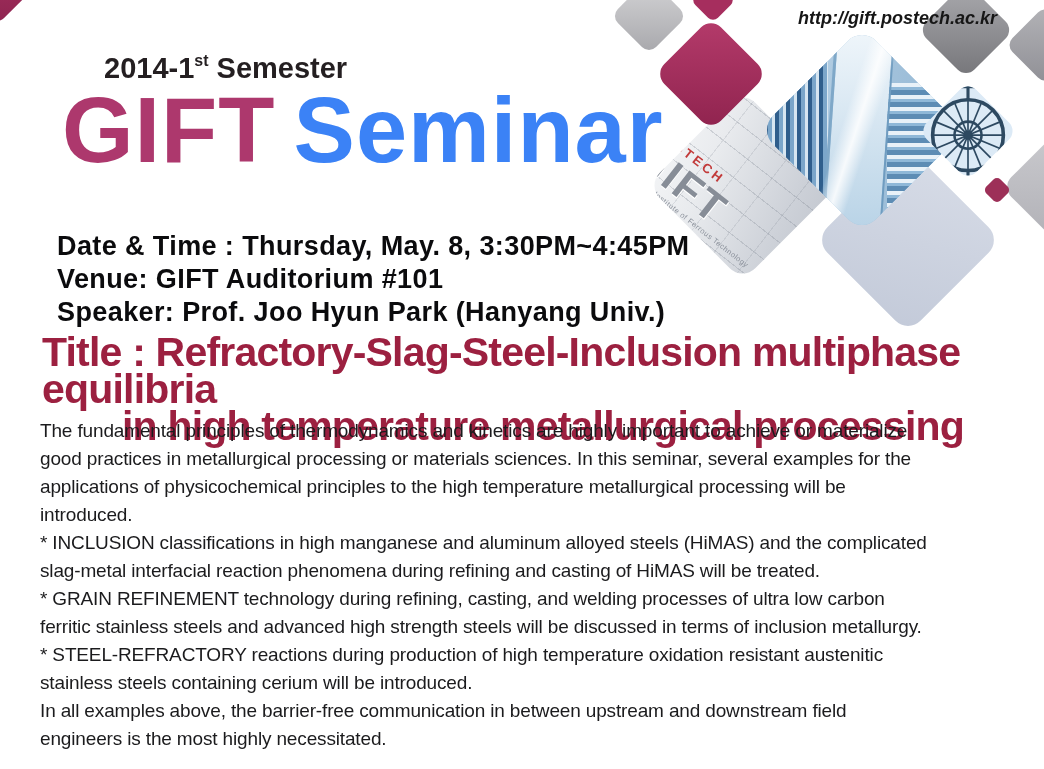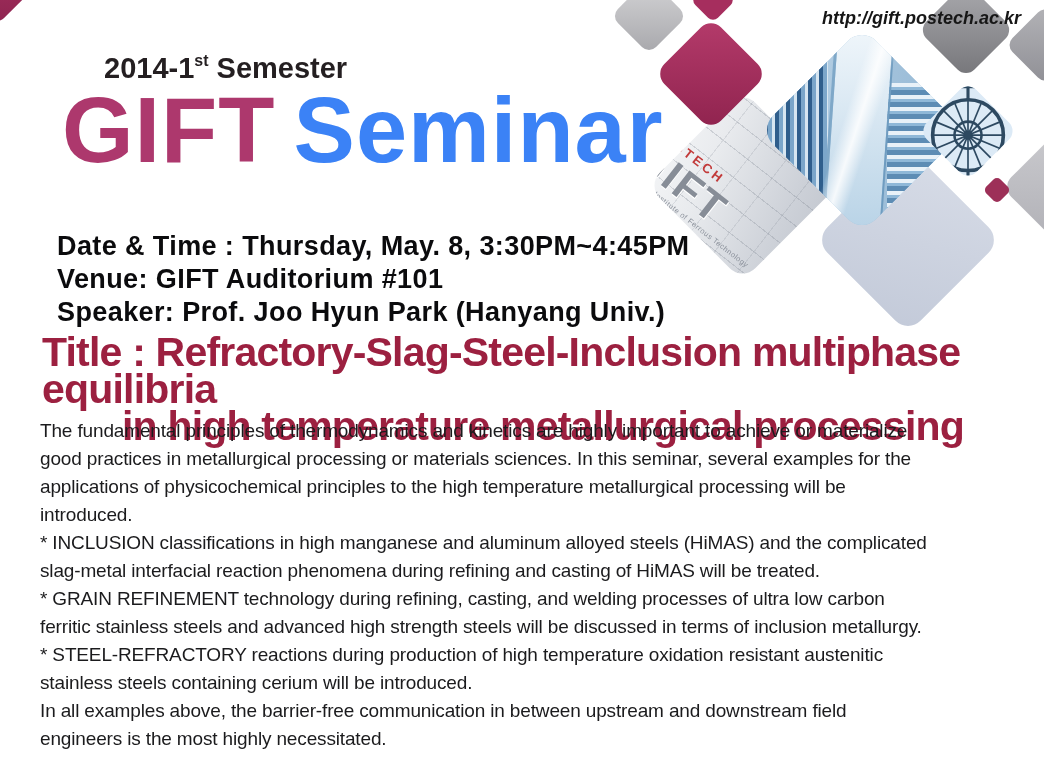--- a/index.html
+++ b/index.html
@@ -54,21 +54,21 @@
   .sign-text{position:absolute; left:16px; top:34px; transform:rotate(38deg); transform-origin:left top; white-space:nowrap;}
   .sign-top{font-size:13px; font-weight:bold; letter-spacing:3px; color:#c23a3a;}
   .sign-main{font-size:42px; font-weight:bold; letter-spacing:2px; color:#878d97; line-height:.95;
     text-shadow:1px 1px 0 #ffffff;}
   .sign-cap{font-size:7.5px; letter-spacing:.5px; color:#8a909a;}
   
   .dia-dome{left:933px; top:96px; width:70px; height:70px; border-radius:12px; z-index:4;}
   .dome{width:104px; height:104px;}
   
   .txt{position:absolute; z-index:10;}
-  .url{left:822px; top:8px; font-size:18px; font-weight:bold; font-style:italic; color:#161616;}
+  .url{left:798px; top:8px; font-size:18px; font-weight:bold; font-style:italic; color:#161616;}
   .semester{left:74px; top:52px; font-size:29px; font-weight:bold; color:#241f21; letter-spacing:0;margin-left:30px;}
   .semester sup{font-size:.55em; position:relative; top:-.1em;}
   .brand{left:62px; top:84px; font-size:92px; font-weight:bold; letter-spacing:1px; line-height:1;}
   .brand-gift{color:#ad386d; margin-right:18px;}
   .brand-seminar{color:#3b82f6;}
   .info{left:57px; top:202px; font-size:27px; font-weight:bold; color:#0b0b0d; line-height:33px; letter-spacing:.4px;margin-top:28px;}
   .title{left:42px; top:334px; font-size:41px; font-weight:bold; color:#9c2040; line-height:37px; letter-spacing:-.8px;}
   .title-l2{margin-left:80px;}
   .abstract{left:40px; top:417px; width:1002px; font-size:19px; color:#1b1b1d;
     line-height:28px; letter-spacing:-.15px;}

